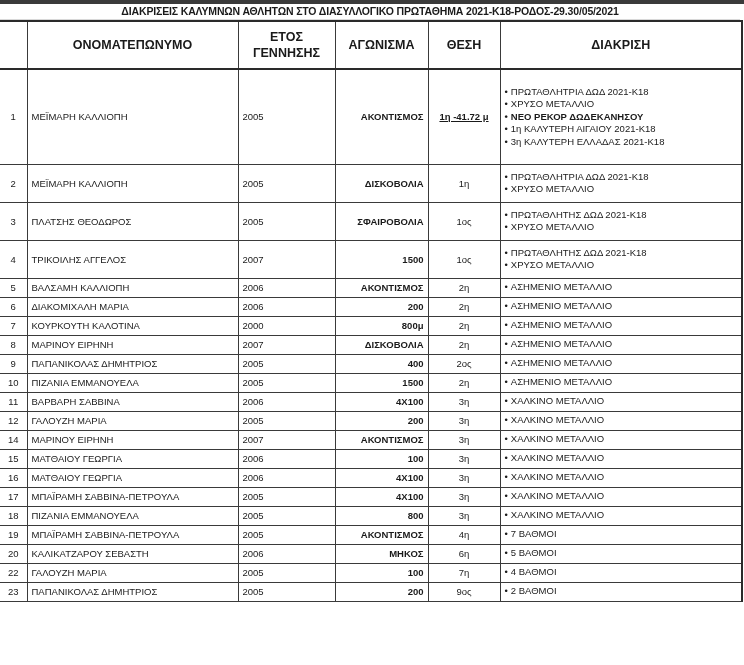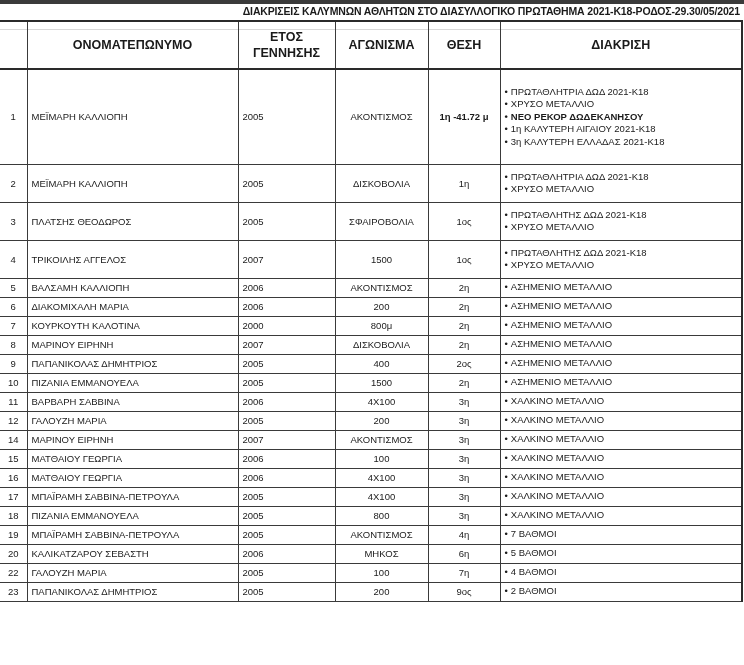--- a/index.html
+++ b/index.html
@@ -1,22 +1,22 @@
 <!DOCTYPE html>
 <html><head>
   <meta charset="utf-8">
   <style>
     * { margin: 0; padding: 0; box-sizing: border-box; }
     html, body { width: 744px; height: 665px; background: #ffffff; overflow: hidden; }
     body { font-family: "Liberation Sans", "DejaVu Sans", sans-serif; color: #1a1a1a; position: relative; }
     .top-strip { position: absolute; left: 0; top: 0; width: 744px; height: 4px; background: #3a3a3a; }
     .title-bar {
-      position: absolute; left: 0; top: 4px; width: 740px; height: 26px;
+      position: absolute; left: 0; top: 4px; width: 740px; height: 16px;
       border-bottom: 1px solid #d8d8d8;
-      text-align: right; font-size: 10.5px; font-weight: bold; line-height: 15px;
+      text-align: center; font-size: 10.5px; font-weight: bold; line-height: 15px;
       letter-spacing: -0.15px; color: #1a1a1a;
     }
     table.results {
       position: absolute; left: 0; top: 20px; width: 742px;
       border-collapse: collapse; table-layout: fixed;
       font-size: 9.5px;
     }
     table.results th, table.results td {
       border: 1px solid #3a3a3a;
       padding: 0 4px;
@@ -25,30 +25,30 @@
     }
     table.results tr > *:first-child { border-left: none; }
     table.results tr > *:last-child { border-right: 2px solid #2a2a2a; }
     table.results thead th {
       height: 48px; font-size: 12.5px; font-weight: bold; text-align: center; line-height: 16px;
       color: #1a1a1a; border-top: 2px solid #2a2a2a; border-bottom: 2px solid #2a2a2a;
     }
     td.idx { text-align: center; }
     td.name { text-align: left; }
     td.year { }
-    td.event { text-align: center; }
+    td.event { text-align: right; font-weight: bold; }
     td.place { text-align: center; }
     td.award { text-align: left; padding-left: 6px; }
     tr.r-tall td { height: 95px; }
     tr.r-mid td { height: 38px; }
     tr.r-std td { height: 19px; }
     .award-line { display: block; line-height: 12.5px; }
     .award-line.bold { font-weight: bold; }
     .bullet { margin-right: 3px; }
-    .place-strong { font-weight: bold; }
+    .place-strong { font-weight: bold; text-decoration: underline; }
     .col-idx { width: 27px; }
     .col-name { width: 211px; }
     .col-year { width: 97px; }
     .col-event { width: 93px; }
     .col-place { width: 72px; }
     .col-award { width: 242px; }
   </style>
 </head>
 <body>
 

